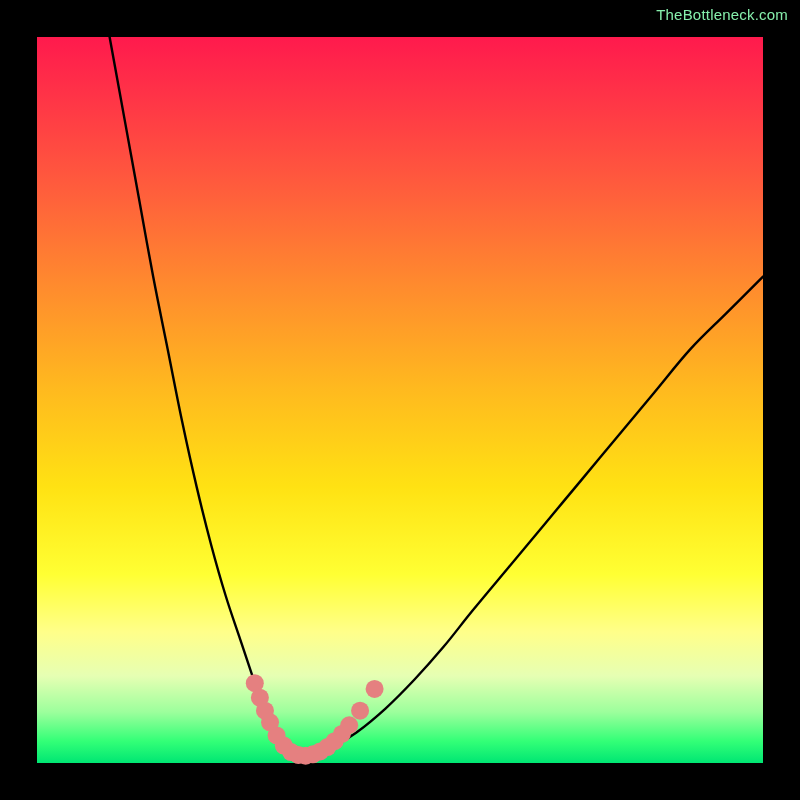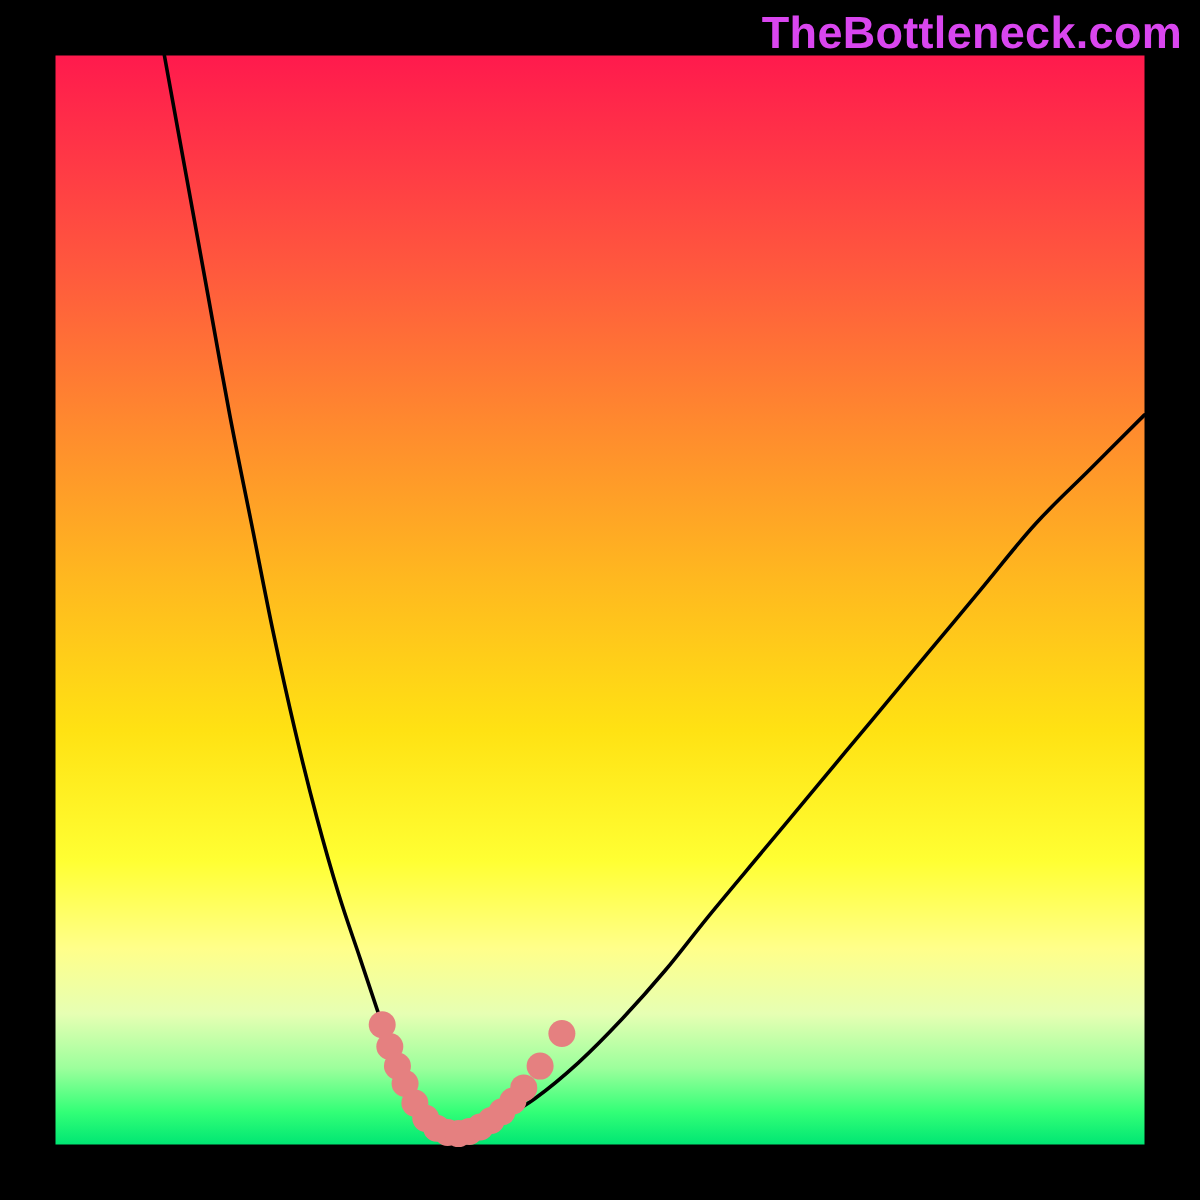--- a/index.html
+++ b/index.html
@@ -39,23 +39,23 @@
       #e6ffb3 88%,
       #9cff9c 93%,
       #33ff77 97%,
       #00e673 100%
     );
   }
   .watermark {
     position: absolute;
     top: 6px;
     right: 12px;
-    color: #d946ef;
-    font-size: 30px;
-    font-weight: 700;
+    color: #86efac;
+    font-size: 15px;
+    font-weight: 400;
     letter-spacing: 0.2px;
     user-select: none;
   }
   svg.curve-layer {
     position: absolute;
     left: 0;
     top: 0;
     width: 726px;
     height: 726px;
     overflow: visible;

